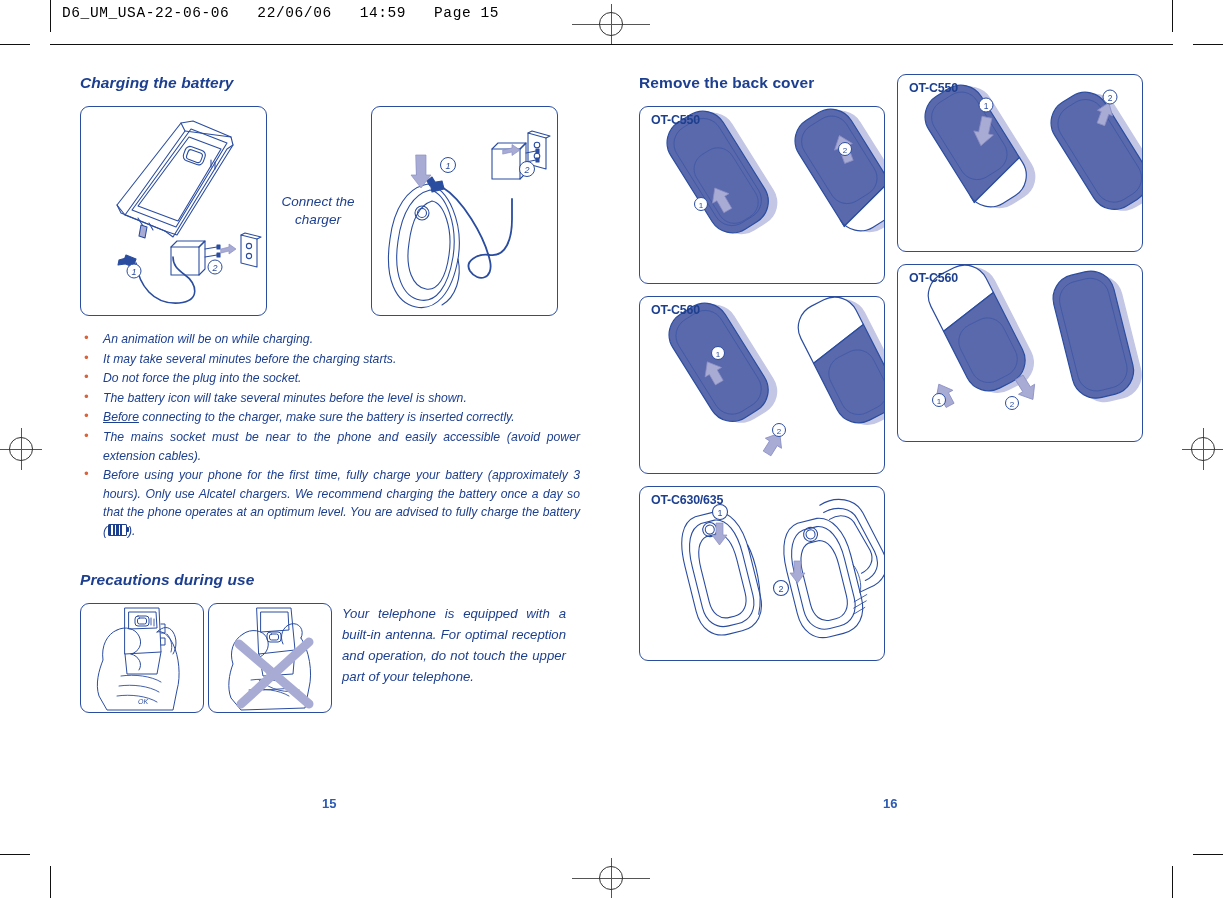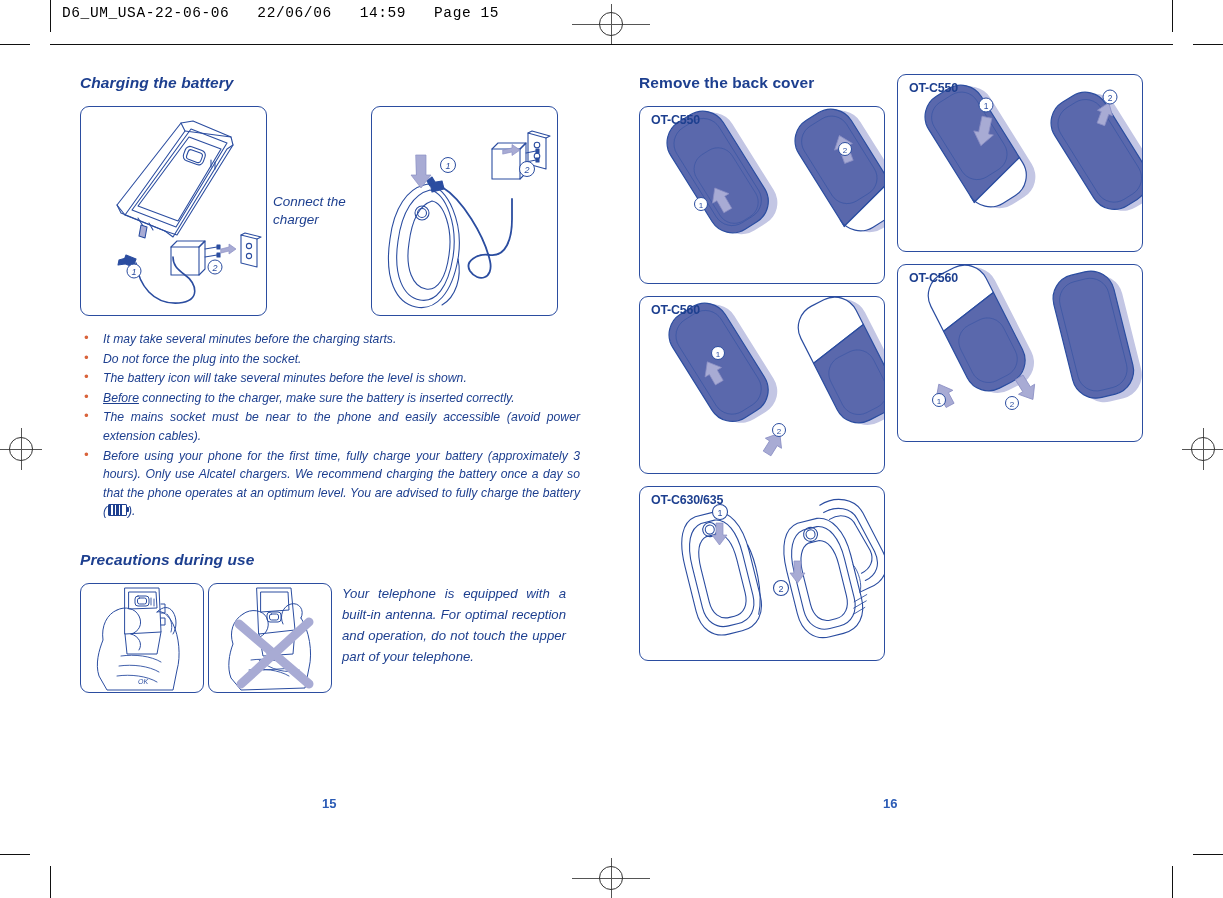--- a/index.html
+++ b/index.html
@@ -38,21 +38,21 @@
   
   .frame{
     border:1.6px solid #2b4da0;border-radius:9px;
     background:#fff;box-sizing:border-box;position:relative;overflow:hidden;
   }
 
   .illus-row{display:flex;align-items:flex-start;gap:0;}
   .fr-a{width:187px;height:210px;}
   .fr-b{width:187px;height:210px;}
   .connect-txt{
-    width:104px;text-align:left;font-size:13.5px;line-height:18px;
+    width:104px;text-align:center;font-size:13.5px;line-height:18px;
     color:#1d3f8f;align-self:center;padding:0 8px 0 6px;box-sizing:border-box;
   }
 
   
   ul.blist{list-style:none;margin:14px 0 0 0;padding:0;}
   ul.blist li{
     position:relative;padding-left:23px;margin-bottom:1px;
     font-size:12.2px;line-height:18.6px;color:#1d3f8f;text-align:justify;
   }
   ul.blist li:before{
@@ -240,20 +240,21 @@
           <circle cx="76" cy="58" r="7.5" fill="#fff" stroke="#2b4da0" stroke-width="1"></circle>
           <text x="76" y="61.5" text-anchor="middle">1</text>
           <circle cx="155" cy="62" r="7.5" fill="#fff" stroke="#2b4da0" stroke-width="1"></circle>
           <text x="155" y="65.5" text-anchor="middle">2</text>
         </g>
       </svg>
     </div>
   </div>
 
   <ul class="blist">
+    <li><span>An animation will be on while charging.</span></li>
     <li><span>It may take several minutes before the charging starts.</span></li>
     <li><span>Do not force the plug into the socket.</span></li>
     <li><span>The battery icon will take several minutes before the level is shown.</span></li>
     <li><span class="u">Before</span><span> connecting to the charger, make sure the battery is inserted correctly.</span></li>
     <li><span>The mains socket must be near to the phone and easily accessible (avoid power extension cables).</span></li>
     <li><span>Before using your phone for the first time, fully charge your battery (approximately 3 hours). Only use Alcatel chargers. We recommend charging the battery once a day so that the phone operates at an optimum level. You are advised to fully charge the battery (</span><span class="batt"></span><span>).</span></li>
   </ul>
 
   <h2 class="sec" style="margin-top:30px;">Precautions during use</h2>
 

